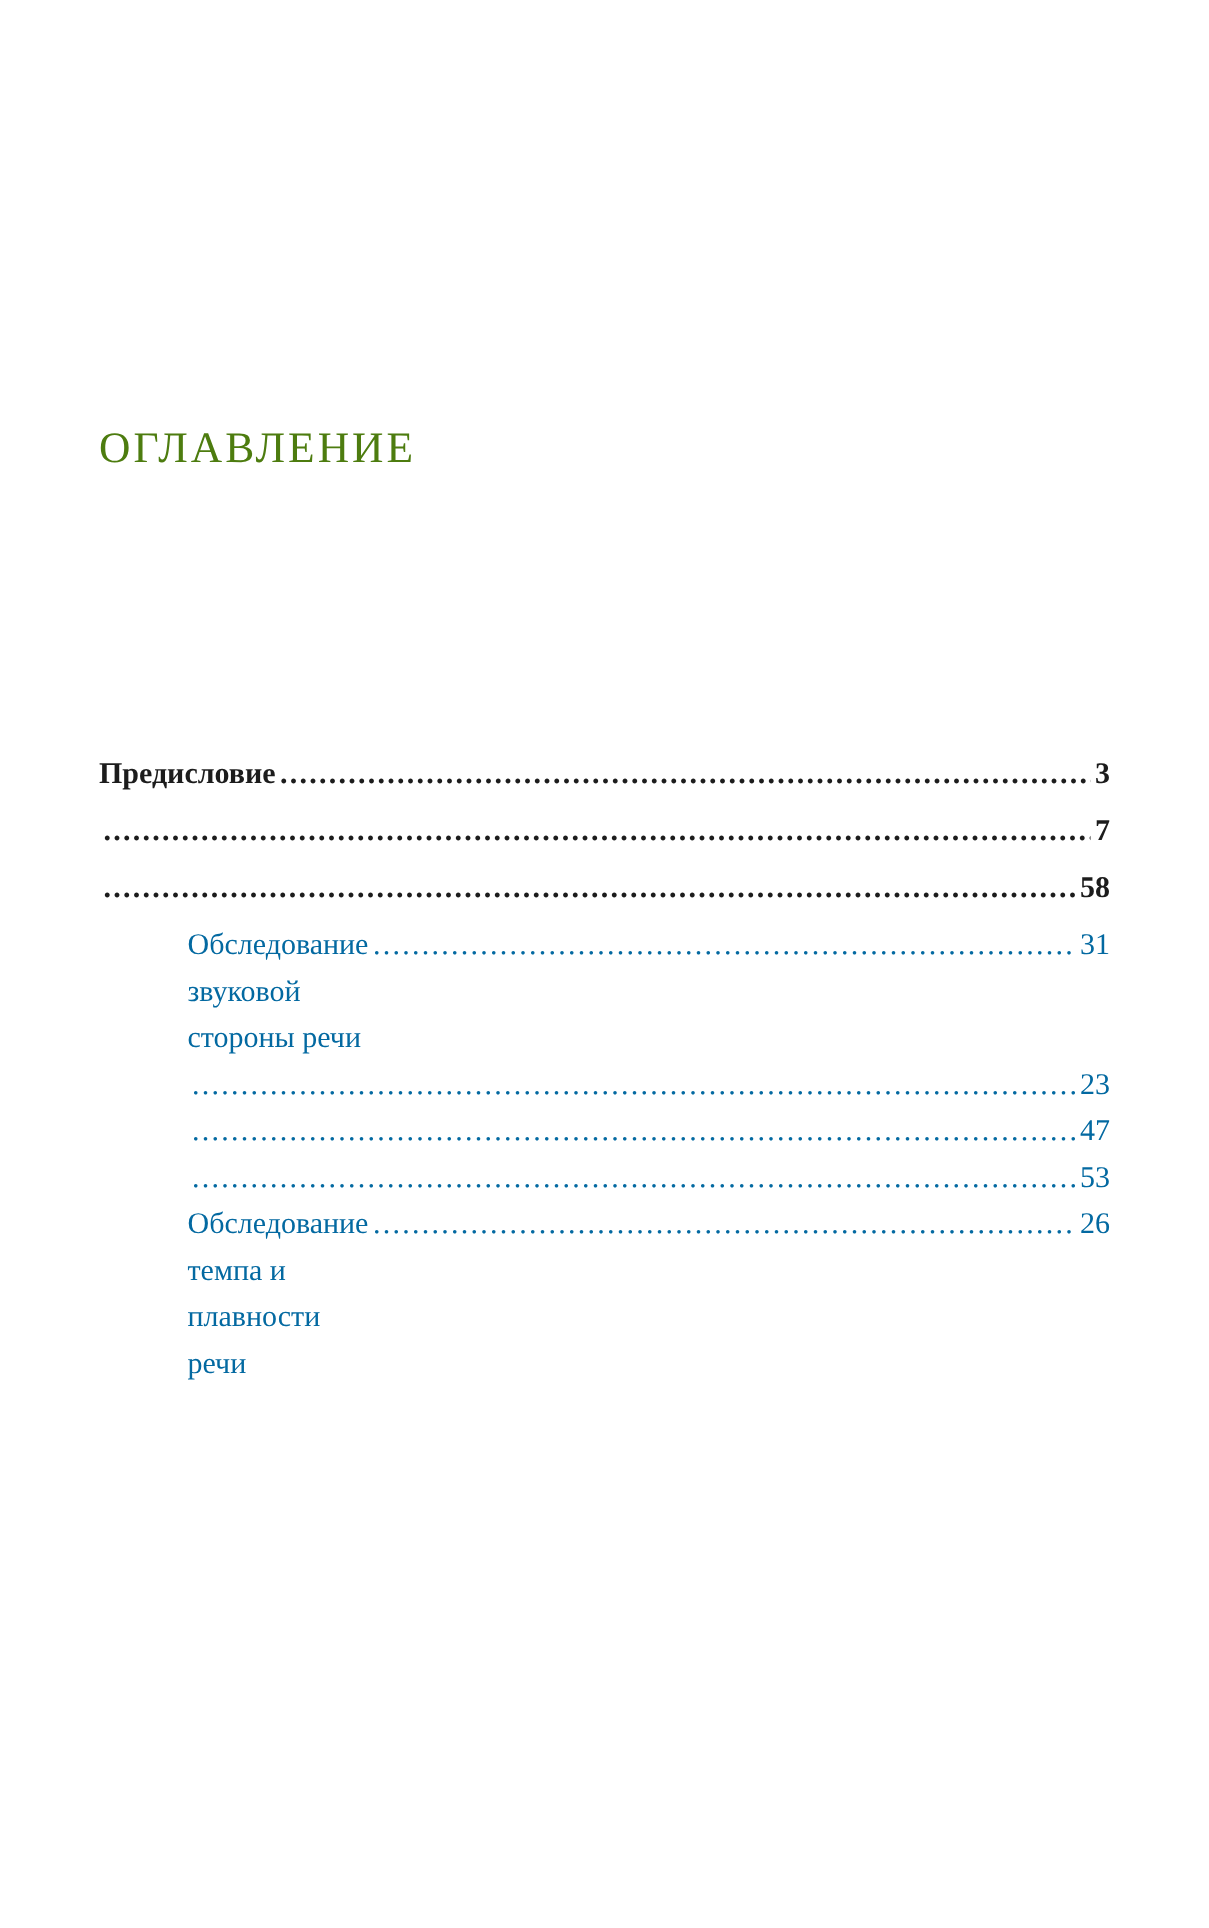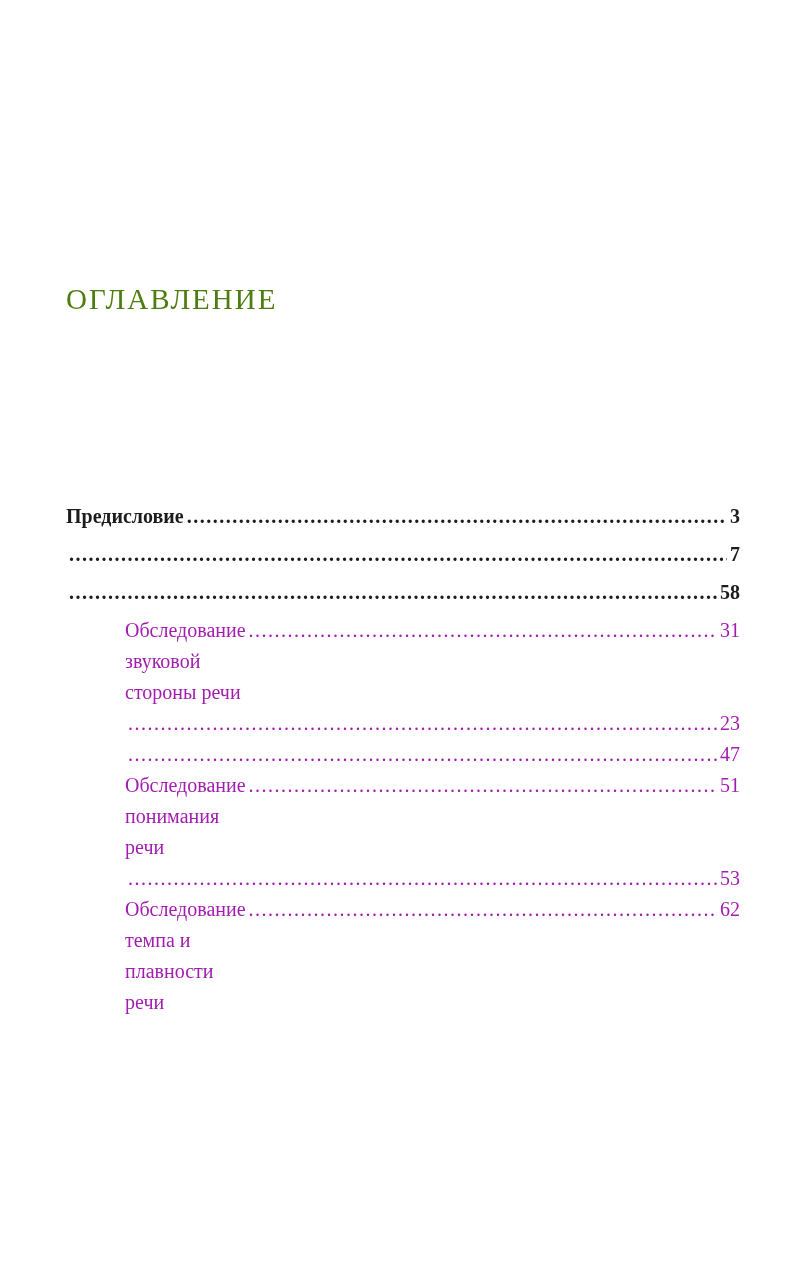--- a/index.html
+++ b/index.html
@@ -31,21 +31,21 @@
   .toc-entry {
     line-height: 31px;
   }
   .toc-entry.chapter {
     font-weight: 700;
     color: #1c1c1c;
     margin: 7px 0;
   }
   .toc-entry.section {
     padding-left: 59px;
-    color: #a21caf;
+    color: #0369a1;
   }
   .toc-row {
     display: flex;
     align-items: baseline;
   }
   .toc-text {
     flex: 0 1 auto;
   }
   .leader {
     flex: 1 1 auto;
@@ -101,32 +101,25 @@
         </div>
       </div>
       <div class="toc-entry section">
         <div class="toc-row">
           <span class="leader"></span>
           <span class="toc-page">47</span>
         </div>
       </div>
       <div class="toc-entry section">
         <div class="toc-row">
-          <span class="toc-text">Обследование понимания речи</span>
-          <span class="leader"></span>
-          <span class="toc-page">51</span>
-        </div>
-      </div>
-      <div class="toc-entry section">
-        <div class="toc-row">
           <span class="leader"></span>
           <span class="toc-page">53</span>
         </div>
       </div>
       <div class="toc-entry section">
         <div class="toc-row">
           <span class="toc-text">Обследование темпа и плавности речи</span>
           <span class="leader"></span>
-          <span class="toc-page">62</span>
+          <span class="toc-page">26</span>
         </div>
       </div>
     </div>
 </div>
 
 </body></html>

